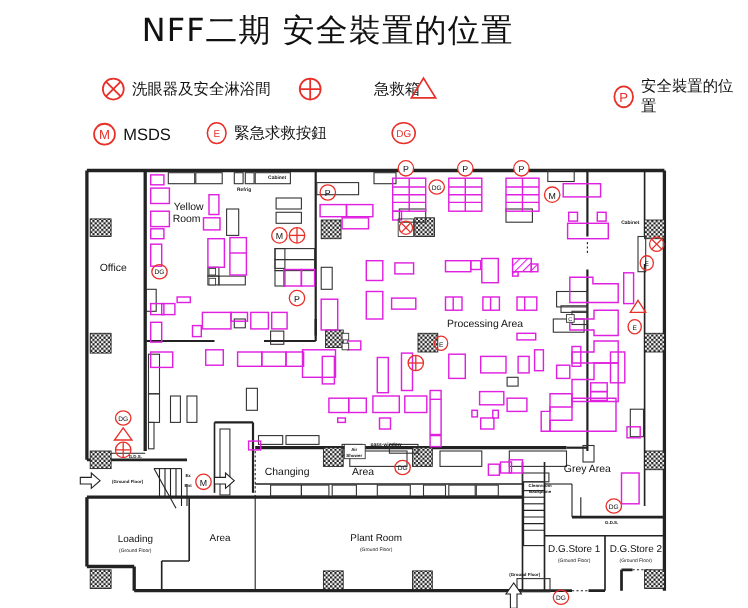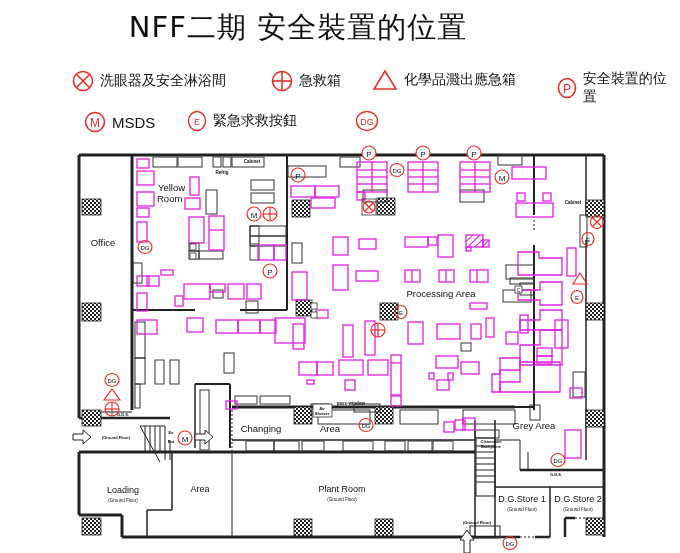--- a/index.html
+++ b/index.html
@@ -9,41 +9,40 @@
   .legend-item svg{margin-right:6px;}
   .legend-item .lbl-sm{font-size:15px;font-family:"Liberation Sans",sans-serif;}
   #plan{position:absolute;left:0;top:0;}
   #plan text{font-family:"Liberation Sans",sans-serif;fill:#111;}
 </style>
 </head>
 <body>
 
 <div class="title">NFF二期  安全裝置的位置</div>
 
-<div class="legend-item" style="left:72px;top:70px;text-align:right;">
+<div class="legend-item" style="left:92px;top:70px;text-align:right;">
   <svg width="22" height="22">
       <circle cx="11" cy="11" r="9.5" fill="none" stroke="#e8302a" stroke-width="1.6"></circle>
       <line x1="4.3" y1="4.3" x2="17.7" y2="17.7" stroke="#e8302a" stroke-width="1.6"></line>
       <line x1="17.7" y1="4.3" x2="4.3" y2="17.7" stroke="#e8302a" stroke-width="1.6"></line>
     </svg>
   <span>洗眼器及安全淋浴間</span>
 </div>
-<div class="legend-item" style="left:271px;top:70px;">
+<div class="legend-item" style="left:271px;top:70px;gap:41px;">
   <svg width="22" height="22">
       <circle cx="11" cy="11" r="9.5" fill="none" stroke="#e8302a" stroke-width="1.6"></circle>
       <line x1="11" y1="1.5" x2="11" y2="20.5" stroke="#e8302a" stroke-width="1.6"></line>
       <line x1="1.5" y1="11" x2="20.5" y2="11" stroke="#e8302a" stroke-width="1.6"></line>
     </svg>
   <span>急救箱</span>
 </div>
 <div class="legend-item" style="left:372px;top:69px;">
   <svg width="26" height="22">
       <polygon points="13,2 24,20 2,20" fill="none" stroke="#e8302a" stroke-width="1.6"></polygon>
     </svg>
-  <span>化學品濺出應急箱</span>
 </div>
 <div class="legend-item" style="left:557px;top:70px;">
   <svg width="20" height="22">
       <ellipse cx="10" cy="11" rx="8.5" ry="9.5" fill="none" stroke="#e8302a" stroke-width="1.6"></ellipse>
       <text x="10" y="15.5" text-anchor="middle" font-size="12" fill="#e8302a" font-family="Liberation Sans, sans-serif">P</text>
     </svg>
   <span>安全裝置的位置</span>
 </div>
 
 <div class="legend-item" style="left:84px;top:111px;">

